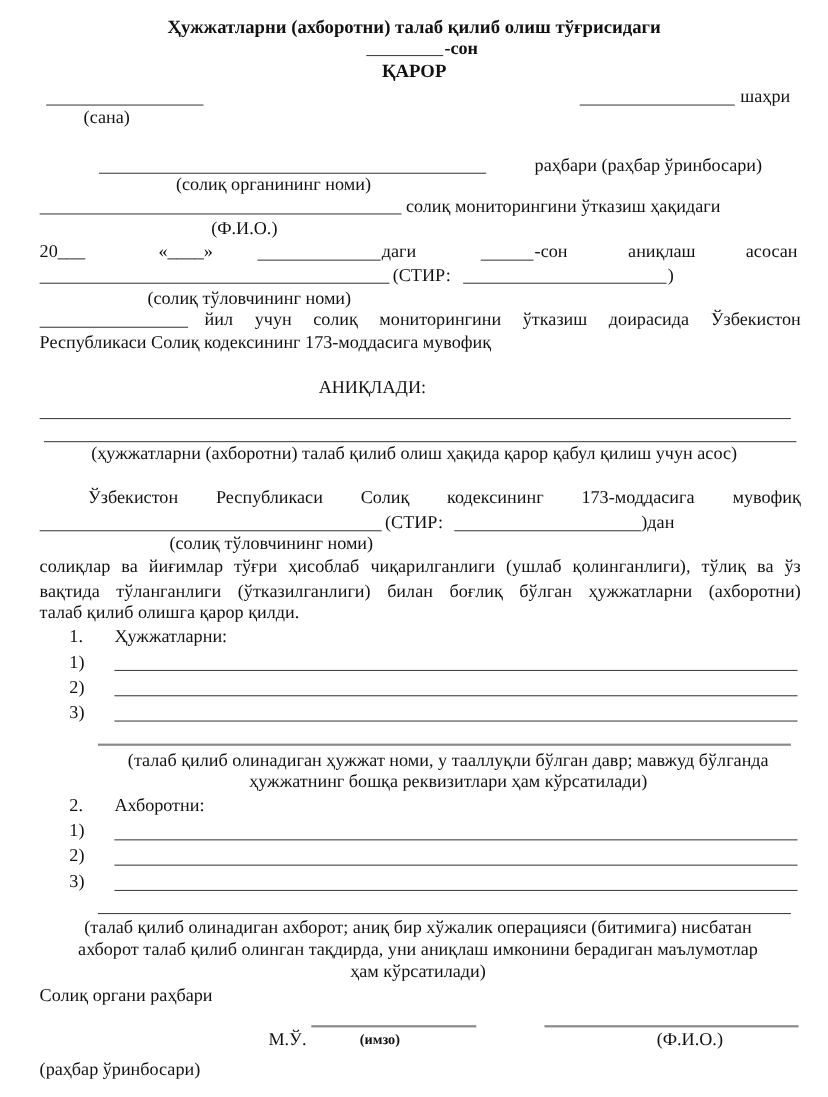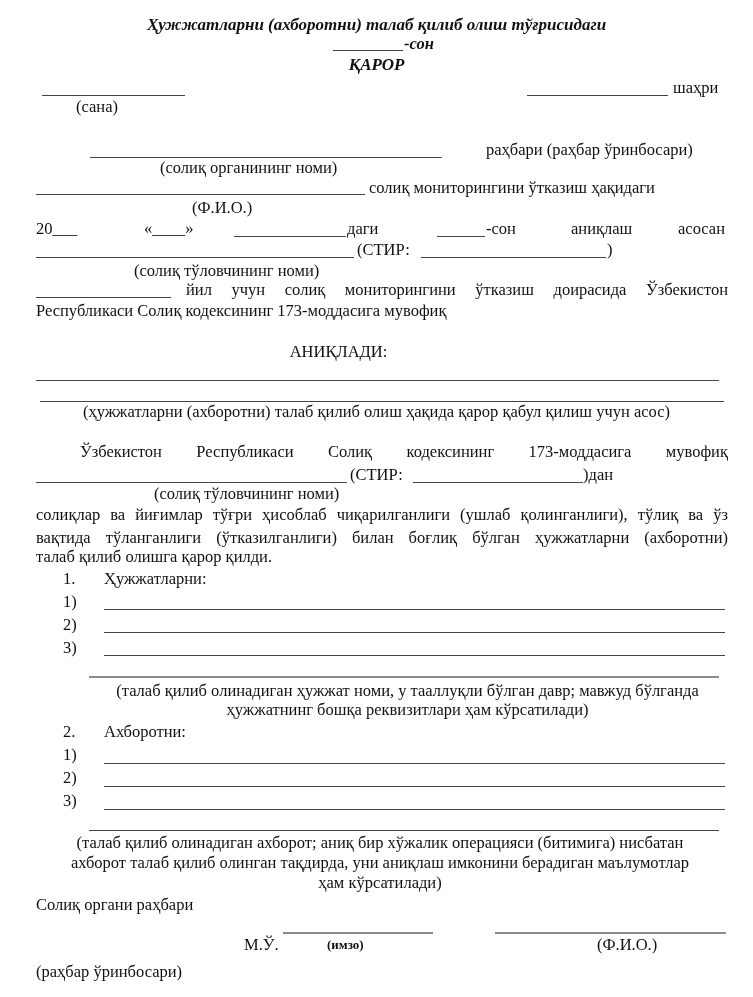--- a/index.html
+++ b/index.html
@@ -2,21 +2,21 @@
 <html><head>
 <meta charset="utf-8">
 <style>
   html, body { margin: 0; padding: 0; background: #ffffff; }
   body {
     width: 753px; height: 997px; position: relative; overflow: hidden;
     font-family: "Liberation Serif", "DejaVu Serif", serif;
     color: #111; font-size: 16.5px;
   }
   .abs { position: absolute; white-space: nowrap; line-height: 1; }
-  .bold { font-weight: bold; font-style: italic; }
+  .bold { font-weight: bold; }
   .line { position: absolute; height: 0; border-top: 1.3px solid #444; }
   .gline { position: absolute; height: 0; border-top: 2px solid #8a8a8a; }
   .just { display: flex; justify-content: space-between; }
 </style>
 </head>
 <body>
 
 <div class="abs bold" style="left:0;width:753px;top:16px;text-align:center;font-size:17px;">Ҳужжатларни (ахборотни) талаб қилиб олиш тўғрисидаги</div>
 <div class="line" style="left:333px;top:50px;width:70px;"></div>
 <div class="abs bold" style="left:404px;top:36px;font-size:16.5px;">-сон</div>

